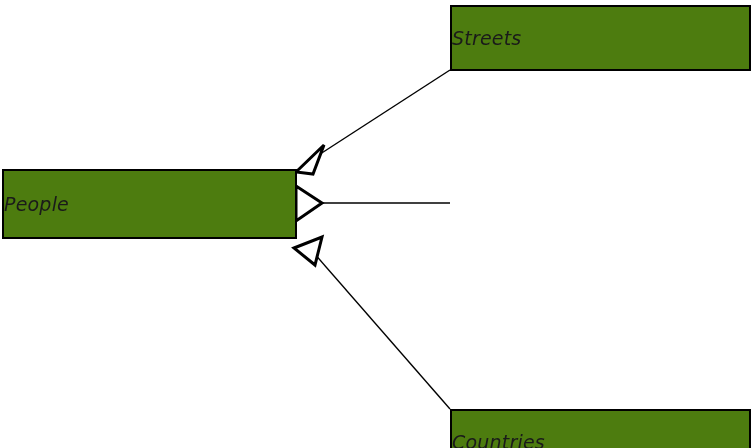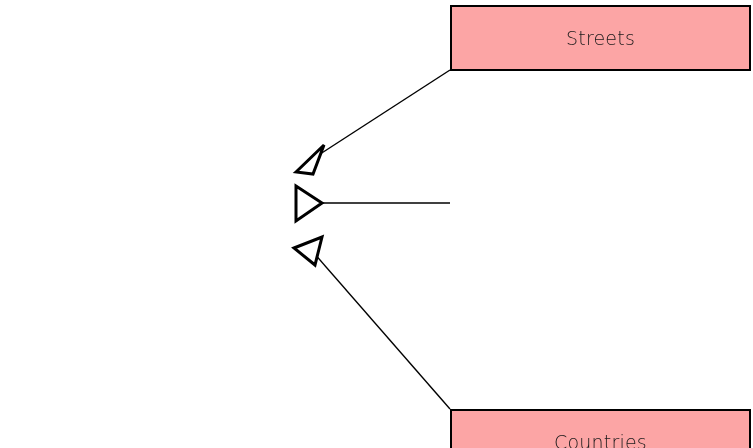--- a/index.html
+++ b/index.html
@@ -21,24 +21,24 @@
     position: absolute;
     left: 0;
     top: 0;
     width: 753px;
     height: 448px;
   }
   .entity-box {
     position: absolute;
     box-sizing: border-box;
     border: 2px solid #000000;
-    background: #fca5a5;
+    background: #4d7c0f;
     display: flex;
     align-items: center;
-    justify-content: center;
+    font-style: italic;
   }
   .entity-label {
     font-family: "DejaVu Sans", "Liberation Sans", sans-serif;
     font-size: 19px;
     font-weight: 300;
     color: #1a1a1a;
     letter-spacing: 0.2px;
     white-space: nowrap;
     line-height: 1;
   }
@@ -85,20 +85,23 @@
       <line x1="450" y1="203" x2="320" y2="203" stroke="#000000" stroke-width="1.6"></line>
       <polygon points="296,186 296,221 322,203" fill="#ffffff" stroke="#000000" stroke-width="3" stroke-linejoin="miter"></polygon>
     </g>
 
     <g>
       <line x1="313" y1="252" x2="450" y2="409" stroke="#000000" stroke-width="1.4"></line>
       <polygon points="294,248 322,237 315,265" fill="#ffffff" stroke="#000000" stroke-width="3" stroke-linejoin="miter"></polygon>
     </g>
   </svg>
 
+  <div class="entity-box" id="box-people">
+    <span class="entity-label">People</span>
+  </div>
 
   <div class="entity-box" id="box-streets">
     <span class="entity-label">Streets</span>
   </div>
 
 
   <div class="entity-box" id="box-countries">
     <span class="entity-label">Countries</span>
   </div>
 

